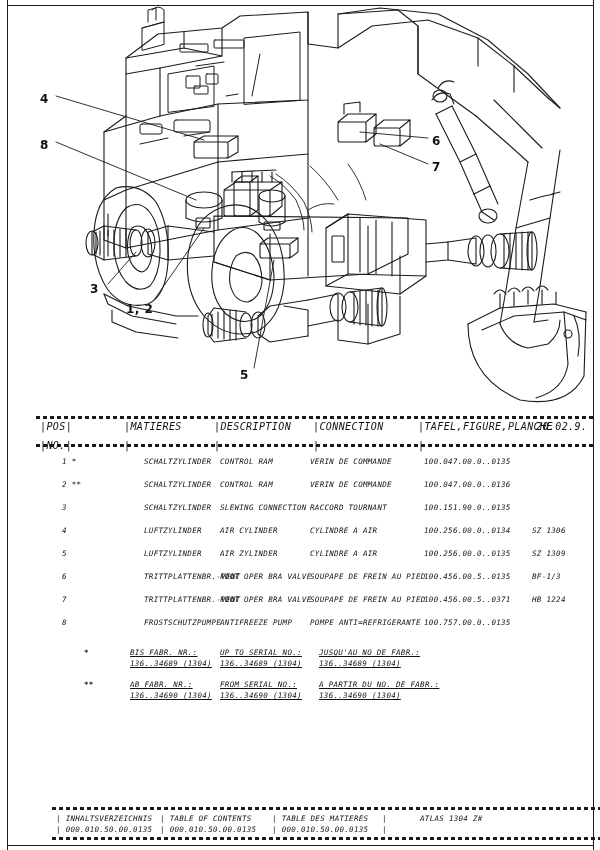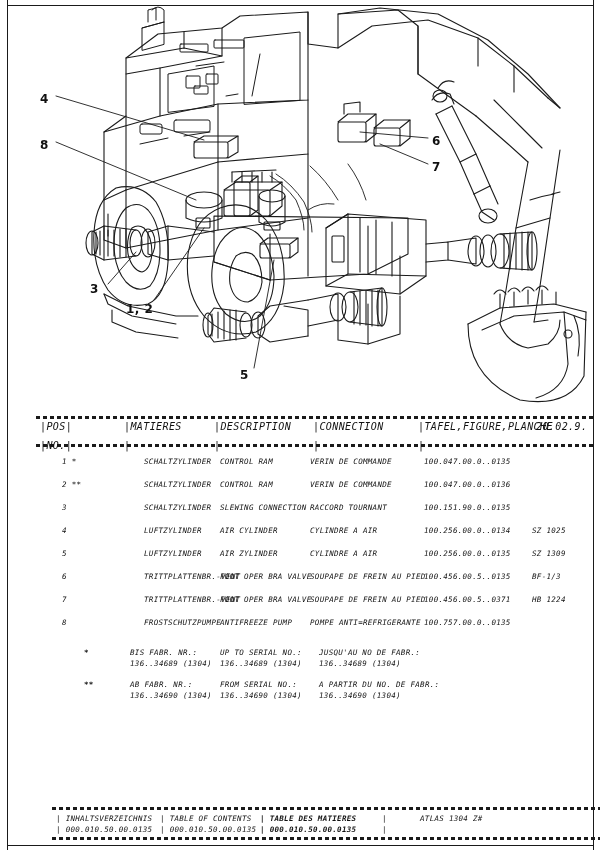--- a/index.html
+++ b/index.html
@@ -134,21 +134,21 @@
     font-size: 7.5px;
     font-style: italic;
     letter-spacing: 0.3px;
     white-space: nowrap;
   }
   .nrow span { position: absolute; top: 0; line-height: 11px; }
   .n-mark { left: 48px; font-style: normal; font-weight: 700; top: 1px; }
   .n-de   { left: 94px; }
   .n-en   { left: 184px; }
   .n-fr   { left: 283px; }
-  .n-de b, .n-en b, .n-fr b { font-weight: 400; display: block; }
+  .n-de b, .n-en b, .n-fr b { font-weight: 400; display: block; text-decoration: underline; }
 
   
   .footer-block {
     position: absolute;
     left: 36px;
     top: 806px;
     width: 558px;
     height: 40px;
     margin-left: 16px;
   }
@@ -161,21 +161,21 @@
   }
   .footer-body .fcell {
     position: absolute;
     top: 3px;
     white-space: nowrap;
     line-height: 11px;
   }
   .footer-body .fcell .l2 { display: block; text-align: center; }
   .f1 { left: 4px; }
   .f2 { left: 108px; }
-  .f3 { left: 208px; font-weight: bold; }
+  .f3 { left: 220px; }
   .f4 { left: 330px; }
   .f5 { left: 368px; top: 5px; }
   .pageno {
     position: absolute;
     left: 486px;
     top: -4px;
     font-family: "DejaVu Sans", "Liberation Sans", sans-serif;
     font-style: normal;
     font-size: 30px;
     font-weight: 700;
@@ -506,21 +506,21 @@
         <span class="c-tafel">100.151.90.0..0135</span>
         <span class="c-plate"></span>
       </div>
 
       <div class="prow">
         <span class="c-pos">4</span>
         <span class="c-ben">LUFTZYLINDER</span>
         <span class="c-desc">AIR CYLINDER</span>
         <span class="c-desig">CYLINDRE A AIR</span>
         <span class="c-tafel">100.256.00.0..0134</span>
-        <span class="c-plate">SZ 1025</span>
+        <span class="c-plate">SZ 1306</span>
       </div>
 
       <div class="prow">
         <span class="c-pos">5</span>
         <span class="c-ben">LUFTZYLINDER</span>
         <span class="c-desc">AIR ZYLINDER</span>
         <span class="c-desig">CYLINDRE A AIR</span>
         <span class="c-tafel">100.256.00.0..0135</span>
         <span class="c-plate">SZ 1309</span>
       </div>

